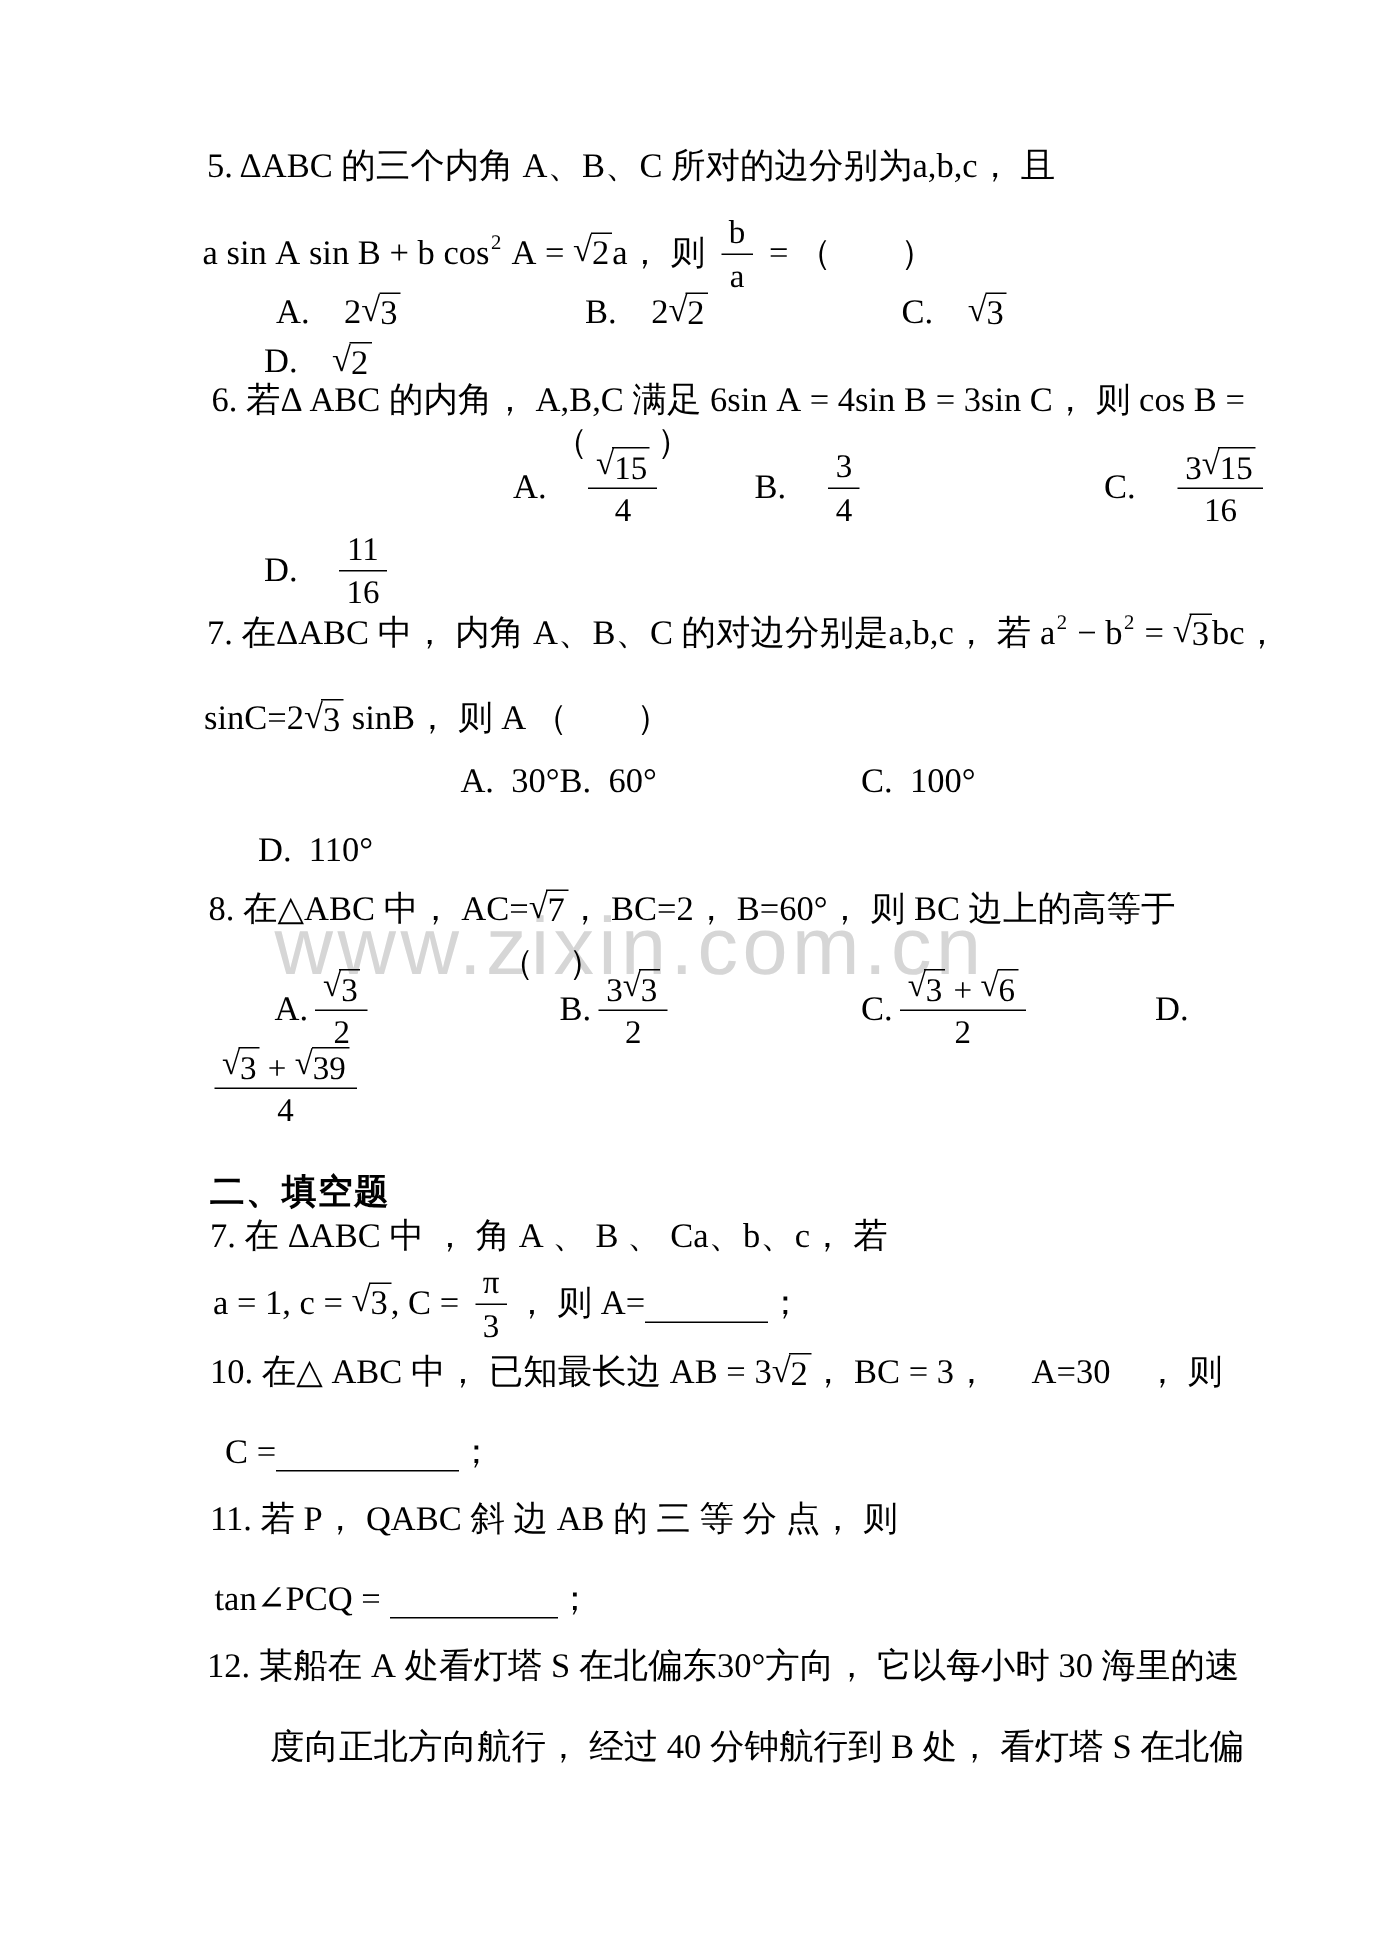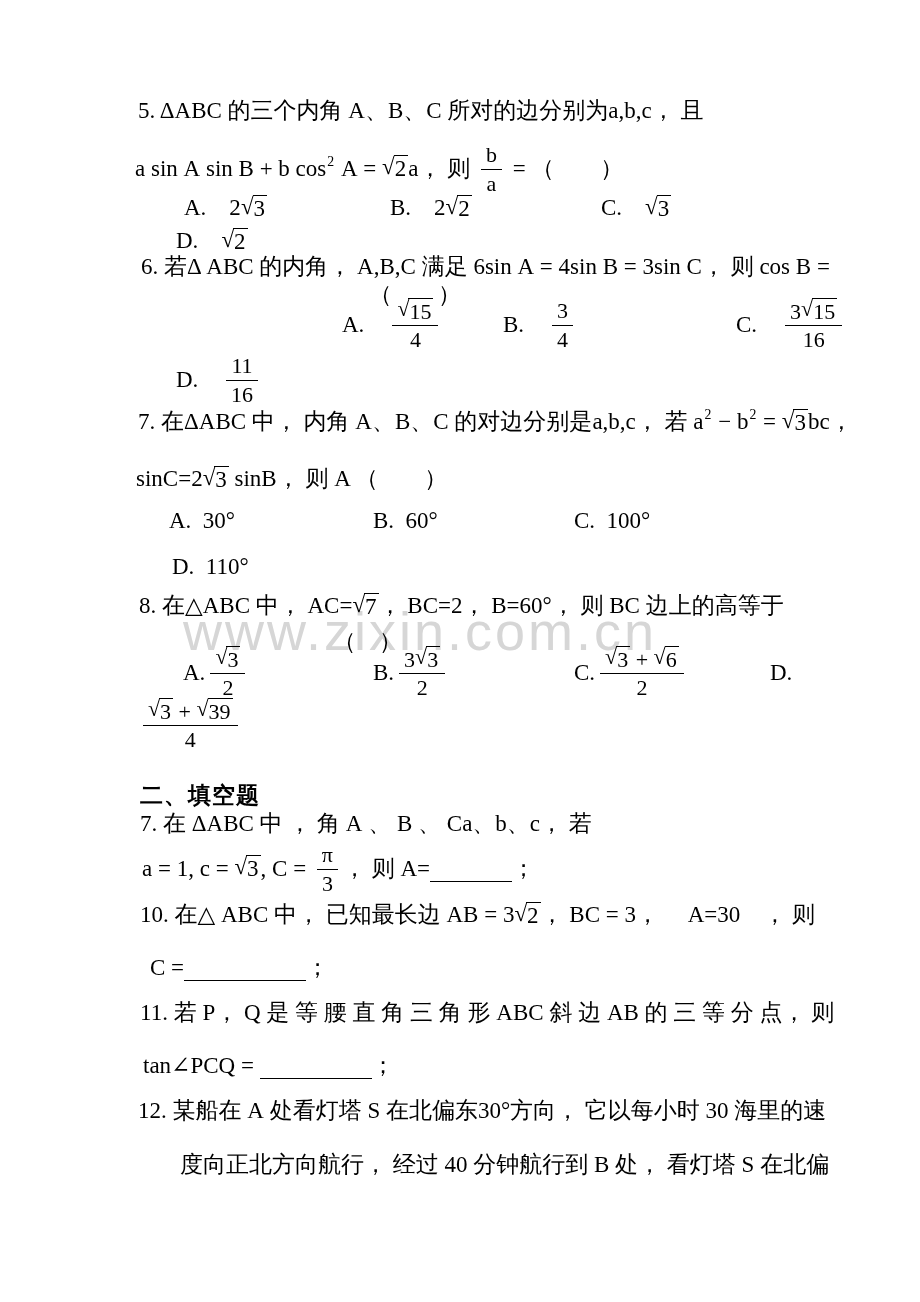--- a/index.html
+++ b/index.html
@@ -1,20 +1,20 @@
 <!DOCTYPE html>
 <html><head>
 <meta charset="utf-8">
 <style>
   html,body{margin:0;padding:0;background:#ffffff;}
   #page{position:relative;width:920px;height:1302px;background:#ffffff;overflow:hidden;
         font-family:"Liberation Serif","DejaVu Serif",serif;font-size:23px;color:#000;}
   .ln{position:absolute;display:flex;align-items:center;white-space:pre;line-height:1.25;}
   .it{}
-  .bd{font-family:Liberation Sans, sans-serif;font-weight:700;letter-spacing:1px;}
+  .bd{font-family:Liberation Serif, serif;font-weight:700;letter-spacing:1px;}
   .sup{font-size:0.6em;position:relative;top:-0.55em;margin:0 1px;}
   
   .sq{display:inline-flex;align-items:flex-start;white-space:pre;}
   .sq .rg{line-height:1;}
   .sq .rr{border-top:1.5px solid currentColor;margin-left:-1px;padding:0 2px 0 1px;line-height:1.15;}
   
   .frac{display:inline-flex;flex-direction:column;align-items:center;vertical-align:middle;
         line-height:1.15;margin:0 5px;font-size:22px;}
   .frac .fn{border-bottom:1.5px solid currentColor;padding:0 5px 1px 5px;display:inline-flex;align-items:flex-end;}
   .frac .fd{padding-top:1px;display:inline-flex;}
@@ -63,34 +63,34 @@
   <div class="ln" id="q5o"><span class="opt" style="width: 206px;"><span>A.　2</span><span class="sq"><span class="rg">√</span><span class="rr">3</span></span></span><span class="opt" style="width: 211px;"><span>B.　2</span><span class="sq"><span class="rg">√</span><span class="rr">2</span></span></span><span class="opt"><span>C.　</span><span class="sq"><span class="rg">√</span><span class="rr">3</span></span></span></div>
   <div class="ln" id="q5d"><span>D.　</span><span class="sq"><span class="rg">√</span><span class="rr">2</span></span></div>
 
   <div class="ln" id="q6l1"><span>6. 若Δ </span><span class="it">ABC</span><span> 的内角， </span><span class="it">A,B,C</span><span> 满足 6sin </span><span class="it">A</span><span> = 4sin </span><span class="it">B</span><span> = 3sin </span><span class="it">C</span><span>， 则 cos </span><span class="it">B</span><span> =</span></div>
   <div class="ln" id="q6p"><span>（　　）</span></div>
   <div class="ln" id="q6o"><span class="opt" style="width: 161px;"><span>A.　</span><span class="frac"><span class="fn"><span class="sq"><span class="rg">√</span><span class="rr">15</span></span></span><span class="fd"><span>4</span></span></span></span><span class="opt" style="width: 233px;"><span>B.　</span><span class="frac"><span class="fn"><span>3</span></span><span class="fd"><span>4</span></span></span></span><span class="opt"><span>C.　</span><span class="frac"><span class="fn"><span>3</span><span class="sq"><span class="rg">√</span><span class="rr">15</span></span></span><span class="fd"><span>16</span></span></span></span></div>
   <div class="ln" id="q6d"><span>D.　</span><span class="frac"><span class="fn"><span>11</span></span><span class="fd"><span>16</span></span></span></div>
 
   <div class="ln" id="q7l1"><span>7. 在ΔABC 中， 内角 A、B、C 的对边分别是</span><span class="it">a,b,c</span><span>， 若 </span><span class="it">a</span><span class="sup">2</span><span> − </span><span class="it">b</span><span class="sup">2</span><span> = </span><span class="sq"><span class="rg">√</span><span class="rr">3</span></span><span class="it">bc</span><span>，</span></div>
   <div class="ln" id="q7l2"><span>sinC=2</span><span class="sq"><span class="rg">√</span><span class="rr">3</span></span><span> sinB， 则 A （　　）</span></div>
-  <div class="ln" id="q7o"><span class="opt" style="width: 204px;"><span>A.  30°</span></span><span class="opt" style="width: 201px; text-align: right;"><span>B.  60°</span></span><span class="opt"><span>C.  100°</span></span></div>
+  <div class="ln" id="q7o"><span class="opt" style="width: 204px; justify-content: flex-end;"><span>A.  30°</span></span><span class="opt" style="width: 201px; text-align: right;"><span>B.  60°</span></span><span class="opt"><span>C.  100°</span></span></div>
   <div class="ln" id="q7d"><span>D.  110°</span></div>
 
   <div class="ln" id="q8l1"><span>8. 在△</span><span class="it">ABC</span><span> 中， </span><span class="it">AC</span><span>=</span><span class="sq"><span class="rg">√</span><span class="rr">7</span></span><span>， </span><span class="it">BC</span><span>=2， </span><span class="it">B</span><span>=60°， 则 </span><span class="it">BC</span><span> 边上的高等于</span></div>
   <div class="ln" id="q8p"><span>（　）</span></div>
   <div class="ln" id="q8o"><span class="opt" style="width: 190px;"><span>A.</span><span class="frac"><span class="fn"><span class="sq"><span class="rg">√</span><span class="rr">3</span></span></span><span class="fd"><span>2</span></span></span></span><span class="opt" style="width: 201px;"><span>B.</span><span class="frac"><span class="fn"><span>3</span><span class="sq"><span class="rg">√</span><span class="rr">3</span></span></span><span class="fd"><span>2</span></span></span></span><span class="opt" style="width: 196px;"><span>C.</span><span class="frac"><span class="fn"><span class="sq"><span class="rg">√</span><span class="rr">3</span></span><span> + </span><span class="sq"><span class="rg">√</span><span class="rr">6</span></span></span><span class="fd"><span>2</span></span></span></span><span class="opt"><span>D.</span></span></div>
   <div class="ln" id="q8d"><span class="frac"><span class="fn"><span class="sq"><span class="rg">√</span><span class="rr">3</span></span><span> + </span><span class="sq"><span class="rg">√</span><span class="rr">39</span></span></span><span class="fd"><span>4</span></span></span></div>
 
   <div class="ln" id="sec2"><span class="bd">二、填空题</span></div>
 
   <div class="ln" id="q9l1"><span>7. 在 </span><span class="it">ΔABC</span><span> 中 ， 角 </span><span class="it">A</span><span> 、 </span><span class="it">B</span><span> 、 </span><span class="it">C</span><span class="it">a、b、c</span><span>， 若</span></div>
   <div class="ln" id="q9l2"><span class="it">a</span><span> = 1, </span><span class="it">c</span><span> = </span><span class="sq"><span class="rg">√</span><span class="rr">3</span></span><span>, </span><span class="it">C</span><span> = </span><span class="frac"><span class="fn"><span class="it">π</span></span><span class="fd"><span>3</span></span></span><span>， 则 </span><span class="it">A</span><span>=</span><span class="blank" style="width: 82px;"></span><span>；</span></div>
 
   <div class="ln" id="q10l1"><span>10. 在△ </span><span class="it">ABC</span><span> 中， 已知最长边 </span><span class="it">AB</span><span> = 3</span><span class="sq"><span class="rg">√</span><span class="rr">2</span></span><span>， </span><span class="it">BC</span><span> = 3，     </span><span class="it">A</span><span>=30    ， 则</span></div>
   <div class="ln" id="q10l2"><span class="it">C</span><span> =</span><span class="blank" style="width: 122px;"></span><span>；</span></div>
 
-  <div class="ln" id="q11l1"><span>11. 若 </span><span class="it">P</span><span>， </span><span class="it">Q</span><span> 是 等 腰 直 角 三 角 形 </span><span class="it">ABC</span><span> 斜 边 </span><span class="it">AB</span><span> 的 三 等 分 点， 则</span></div>
+  <div class="ln" id="q11l1"><span>11. 若 </span><span class="it">P</span><span>， </span><span class="it">Q</span><span class="it">ABC</span><span> 斜 边 </span><span class="it">AB</span><span> 的 三 等 分 点， 则</span></div>
   <div class="ln" id="q11l2"><span>tan∠</span><span class="it">PCQ</span><span> = </span><span class="blank" style="width: 112px;"></span><span>；</span></div>
 
   <div class="ln" id="q12l1"><span>12. 某船在 </span><span class="it">A</span><span> 处看灯塔 </span><span class="it">S</span><span> 在北偏东30°方向， 它以每小时 30 海里的速</span></div>
   <div class="ln" id="q12l2"><span>度向正北方向航行， 经过 40 分钟航行到 </span><span class="it">B</span><span> 处， 看灯塔 </span><span class="it">S</span><span> 在北偏</span></div>
 </div>
 
 </body></html>

